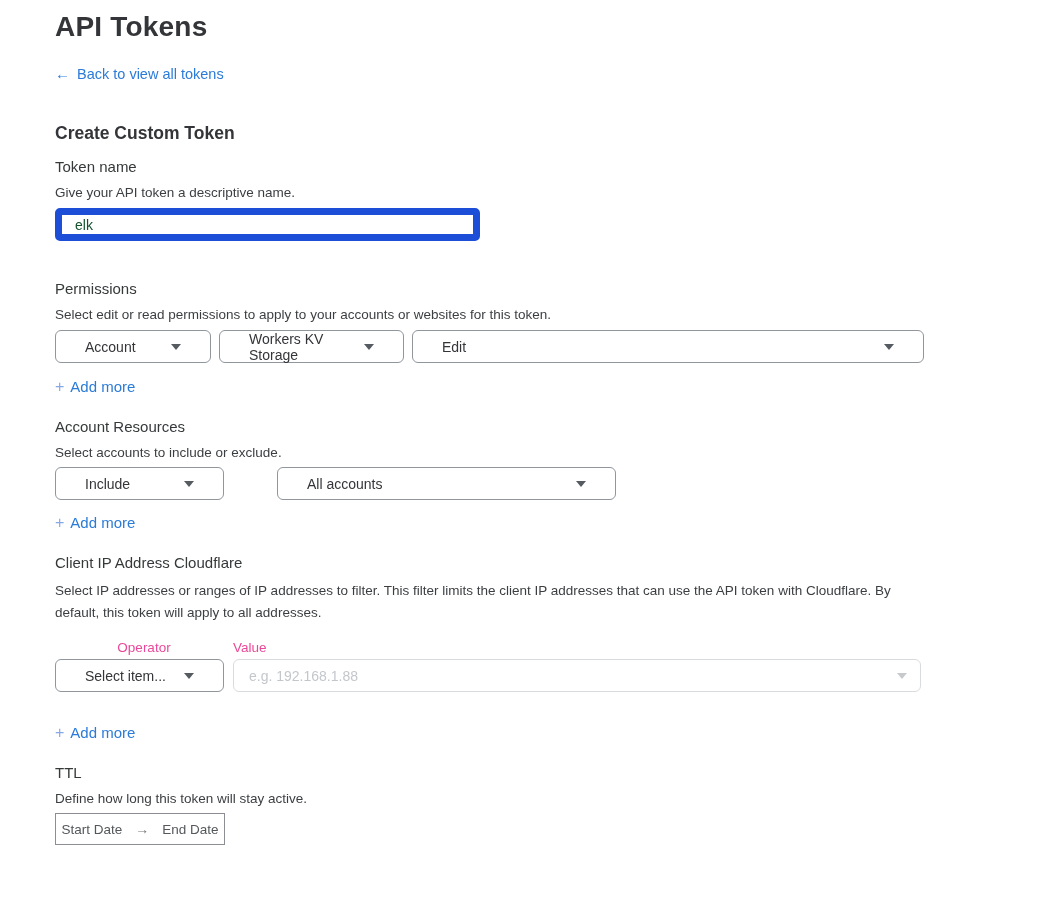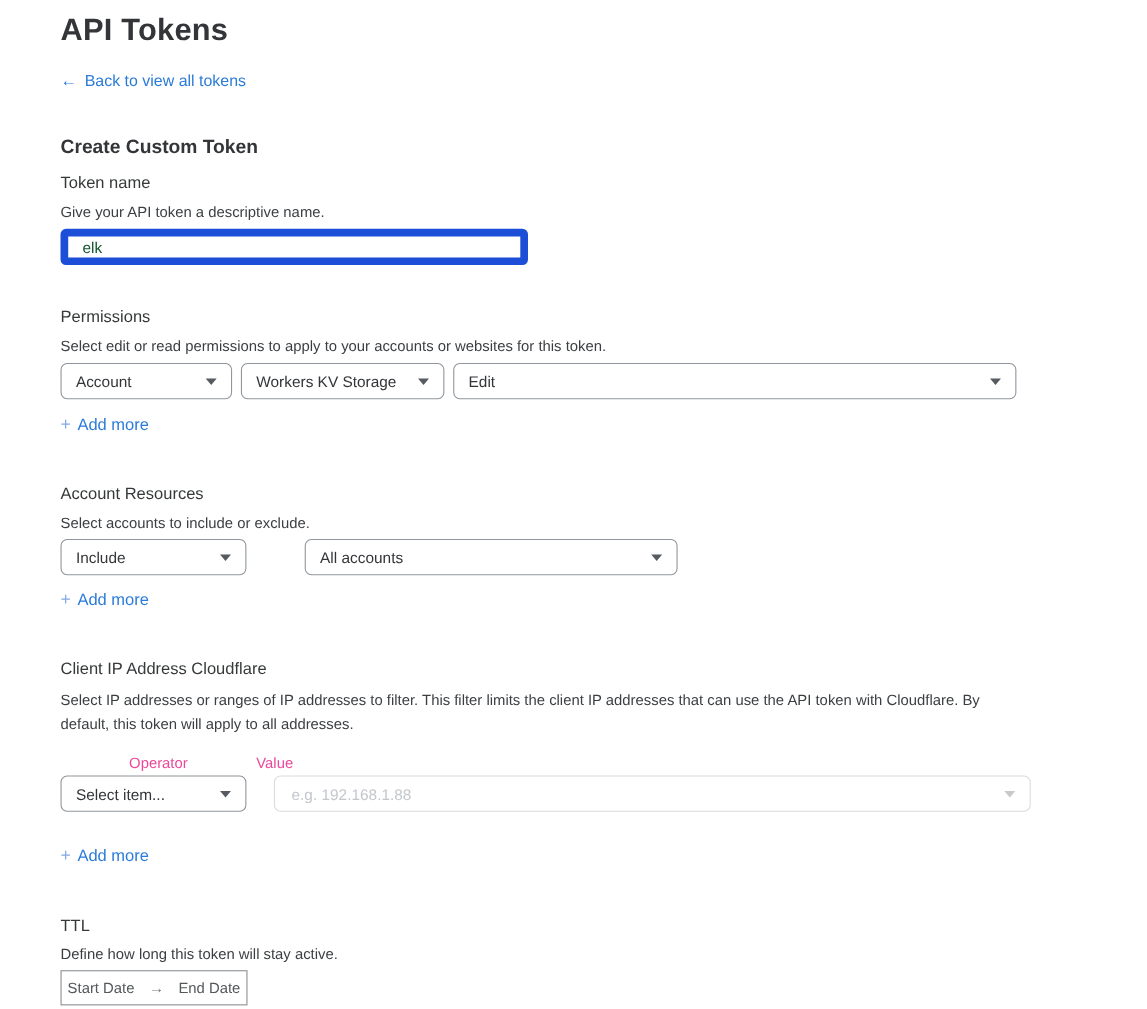--- a/index.html
+++ b/index.html
@@ -85,21 +85,21 @@
     align-items: flex-start;
   }
   .select {
     height: 33px;
     border: 1px solid #90969c;
     border-radius: 6px;
     background: #ffffff;
     display: flex;
     align-items: center;
     justify-content: space-between;
-    padding: 0 13px;
+    padding: 0 29px;
     font-size: 14px;
     color: #333538;
     cursor: pointer;
   }
   .chevron {
     width: 0; height: 0;
     border-left: 5px solid transparent;
     border-right: 5px solid transparent;
     border-top: 6px solid #555b61;
     margin-left: 10px;
@@ -152,21 +152,21 @@
     align-items: center;
     justify-content: center;
     gap: 13px;
     font-size: 13.5px;
     color: #54585a;
     cursor: pointer;
   }
   .date-range .range-arrow { color: #75797c; font-size: 14px; }
   
   .mt-sec { margin-top: 38px; }
-  .mt-sec2 { margin-top: 43px; }
+  .mt-sec2 { margin-top: 20px; }
   .mt-row { margin-top: 6px; }
   .mt-row2 { margin-top: 5px; gap: 44px; }
   .mt-add { margin-top: 14px; }
   .mt-add2 { margin-top: 13px; }
   .mt-add3 { margin-top: 31px; }
   .mt-labels-row { margin-top: 2px; }
 </style>
 </head>
 <body>
 
@@ -231,21 +231,21 @@
   <div class="ip-desc">Select IP addresses or ranges of IP addresses to filter. This filter limits the client IP addresses that can use the API token with Cloudflare. By default, this token will apply to all addresses.</div>
   <div class="col-labels">
     <div style="width:178px">Operator</div>
     <div>Value</div>
   </div>
   <div class="row mt-labels-row">
     <div class="select" style="width:169px">
       <span>Select item...</span>
       <span class="chevron"></span>
     </div>
-    <div class="value-input" style="width:688px; margin-left:25px">
+    <div class="value-input" style="width:688px; margin-left:9px">
       <input type="text" disabled="" placeholder="e.g. 192.168.1.88" style="">
       <span class="chevron" style="border-top-color:#c6cacc"></span>
     </div>
   </div>
   <a class="add-more mt-add3">
     <span class="plus">+</span>
     <span>Add more</span>
   </a>
 
   

